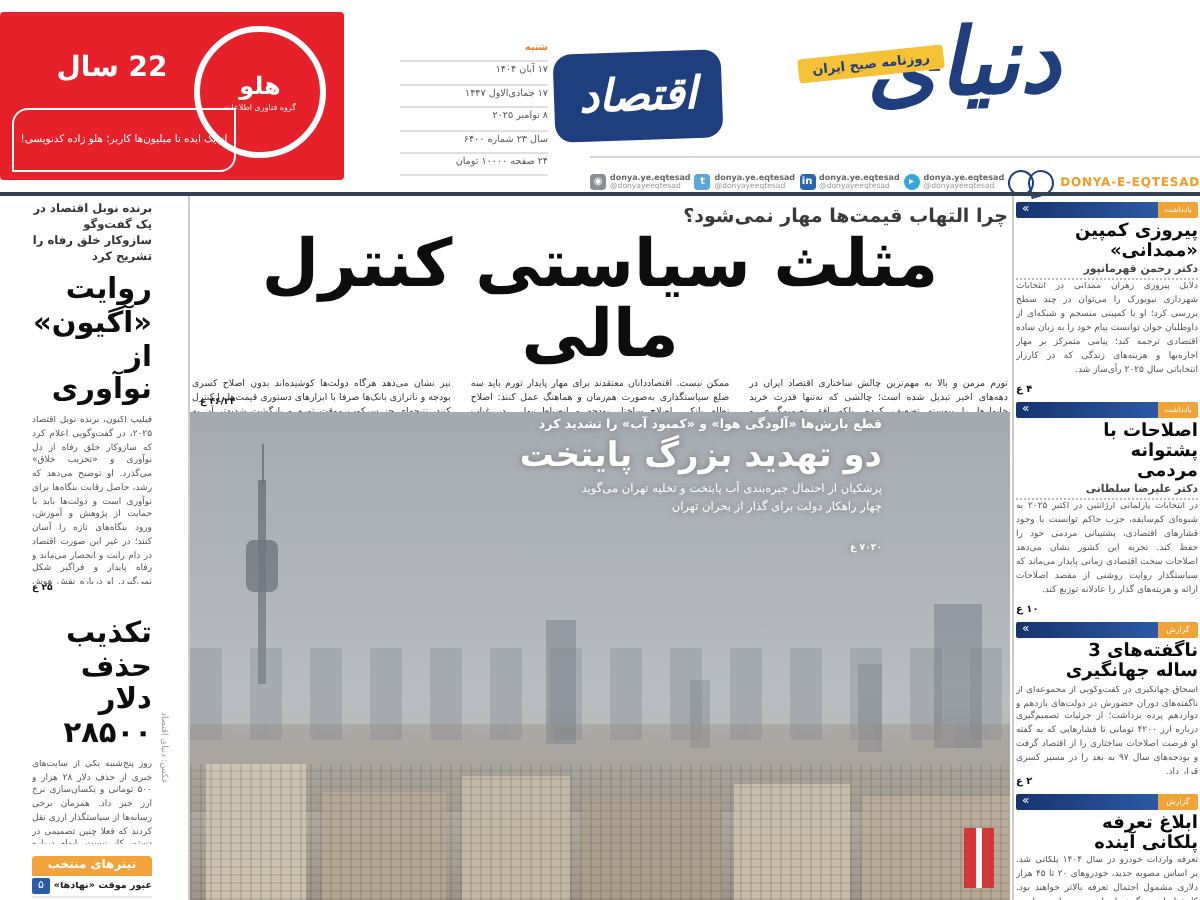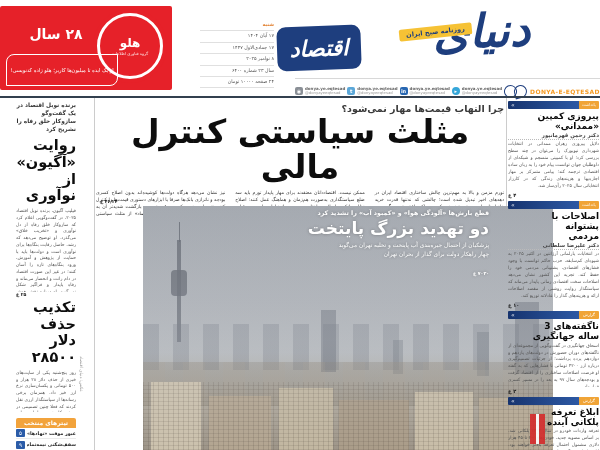--- a/index.html
+++ b/index.html
@@ -58,21 +58,21 @@
   
   .lead{position:absolute;left:96px;top:98px;width:408px;height:106px;}
   .lead-kicker{text-align:right;font-size:9.5px;font-weight:bold;color:#3a3a3a;margin-top:5px;}
   .lead-headline{text-align:center;font-size:33px;font-weight:900;color:#0d0d0d;line-height:1.05;margin-top:1px;}
   .lead-cols{margin-top:5px;column-count:3;column-gap:10px;font-size:4.7px;line-height:1.5;
     text-align:justify;color:#333;height:38px;overflow:hidden;}
   .lead-ref{position:absolute;left:4px;bottom:0;font-size:4.6px;font-weight:bold;color:#111;}
 
   
   .photo{position:absolute;left:95px;top:206px;width:410px;height:244px;overflow:hidden;
-    background:linear-gradient(180deg,#a2a7ae 0%,#aeb2b8 40%,#b8bcc0 60%,#b0a99c 78%,#9a9184 100%);margin-left:48px;}
+    background:linear-gradient(180deg,#a2a7ae 0%,#aeb2b8 40%,#b8bcc0 60%,#b0a99c 78%,#9a9184 100%);}
   .far{position:absolute;top:118px;left:0;right:0;height:46px;
     background:repeating-linear-gradient(90deg,rgba(104,110,122,.32) 0 16px,rgba(104,110,122,0) 16px 30px);}
   .t1{position:absolute;left:178px;top:104px;width:15px;height:62px;background:rgba(96,102,114,.5);}
   .t2{position:absolute;right:14px;top:96px;width:24px;height:72px;background:rgba(90,96,108,.48);}
   .t3{position:absolute;right:64px;top:126px;width:12px;height:44px;background:rgba(98,104,116,.4);}
   .t4{position:absolute;left:250px;top:134px;width:10px;height:34px;background:rgba(98,104,116,.38);}
   .milad-stem{position:absolute;left:34px;top:34px;width:4px;height:102px;background:rgba(92,97,108,.78);}
   .milad-pod{position:absolute;left:28px;top:64px;width:16px;height:26px;border-radius:4px;background:rgba(92,97,108,.8);}
   .milad-ant{position:absolute;left:35.5px;top:16px;width:1px;height:20px;background:rgba(92,97,108,.8);}
   .mid{position:absolute;top:156px;left:0;right:0;height:44px;
@@ -108,36 +108,36 @@
   .body-a{height:50px;} .body-b{height:50px;} .body-c{height:44px;} .body-d{height:30px;}
   .card-ref{font-size:5px;font-weight:bold;color:#111;text-align:left;margin-top:1px;}
 
   
   .left-col{position:absolute;left:0;top:98px;width:92px;padding:0 16px;box-sizing:border-box;}
   .lk{font-size:5.8px;font-weight:bold;color:#333;text-align:right;line-height:1.4;margin-top:3px;}
   .l-headline{font-size:14.5px;font-weight:900;color:#0d0d0d;text-align:right;line-height:1.15;margin-top:4px;}
   .l-body{font-size:4.5px;line-height:1.5;text-align:justify;color:#555;height:84px;overflow:hidden;margin-top:4px;}
   .l-body2{height:42px;}
   .l-ref{font-size:4.6px;font-weight:bold;color:#111;text-align:left;}
-  .l-headline2{margin-top:2px;}
+  .l-headline2{margin-top:12px;}
 
   .index-panel{margin-top:6px;}
   .idx-head{background:#f2a33c;color:#fff;font-size:6px;font-weight:bold;text-align:center;height:10px;line-height:10px;border-radius:2px 2px 0 0;}
   .idx-row{display:flex;direction:ltr;align-items:center;height:10.5px;border-bottom:1px solid #ebebeb;}
   .idx-badge{width:9px;height:8px;background:#2b5ca8;color:#fff;font-size:5.5px;text-align:center;line-height:8px;border-radius:1px;flex:none;margin-right:2px;}
   .idx-text{flex:1;direction:rtl;text-align:right;font-size:4.8px;font-weight:bold;color:#222;white-space:nowrap;overflow:hidden;}
 
   .photo-credit{position:absolute;left:84px;top:356px;transform:rotate(90deg);transform-origin:left top;
     font-size:4.4px;color:#9a9a9a;white-space:nowrap;}
 </style>
 </head>
 <body>
 
 <div class="ad-banner">
-  <div class="ad-years">۲۸ سال</div>
+  <div class="ad-years">22 سال</div>
   <div class="ad-circle">
     <div class="ad-brand">هلو</div>
     <div class="ad-brand-sub">گروه فناوری اطلاعات</div>
   </div>
   <div class="ad-tagline">از یک ایده تا میلیون‌ها کاربر؛ هلو زاده کدنویسی!</div>
 </div>
 
 <div class="date-block">
   <div class="date-row">شنبه</div>
   <div class="date-row">۱۷ آبان ۱۴۰۴</div>

